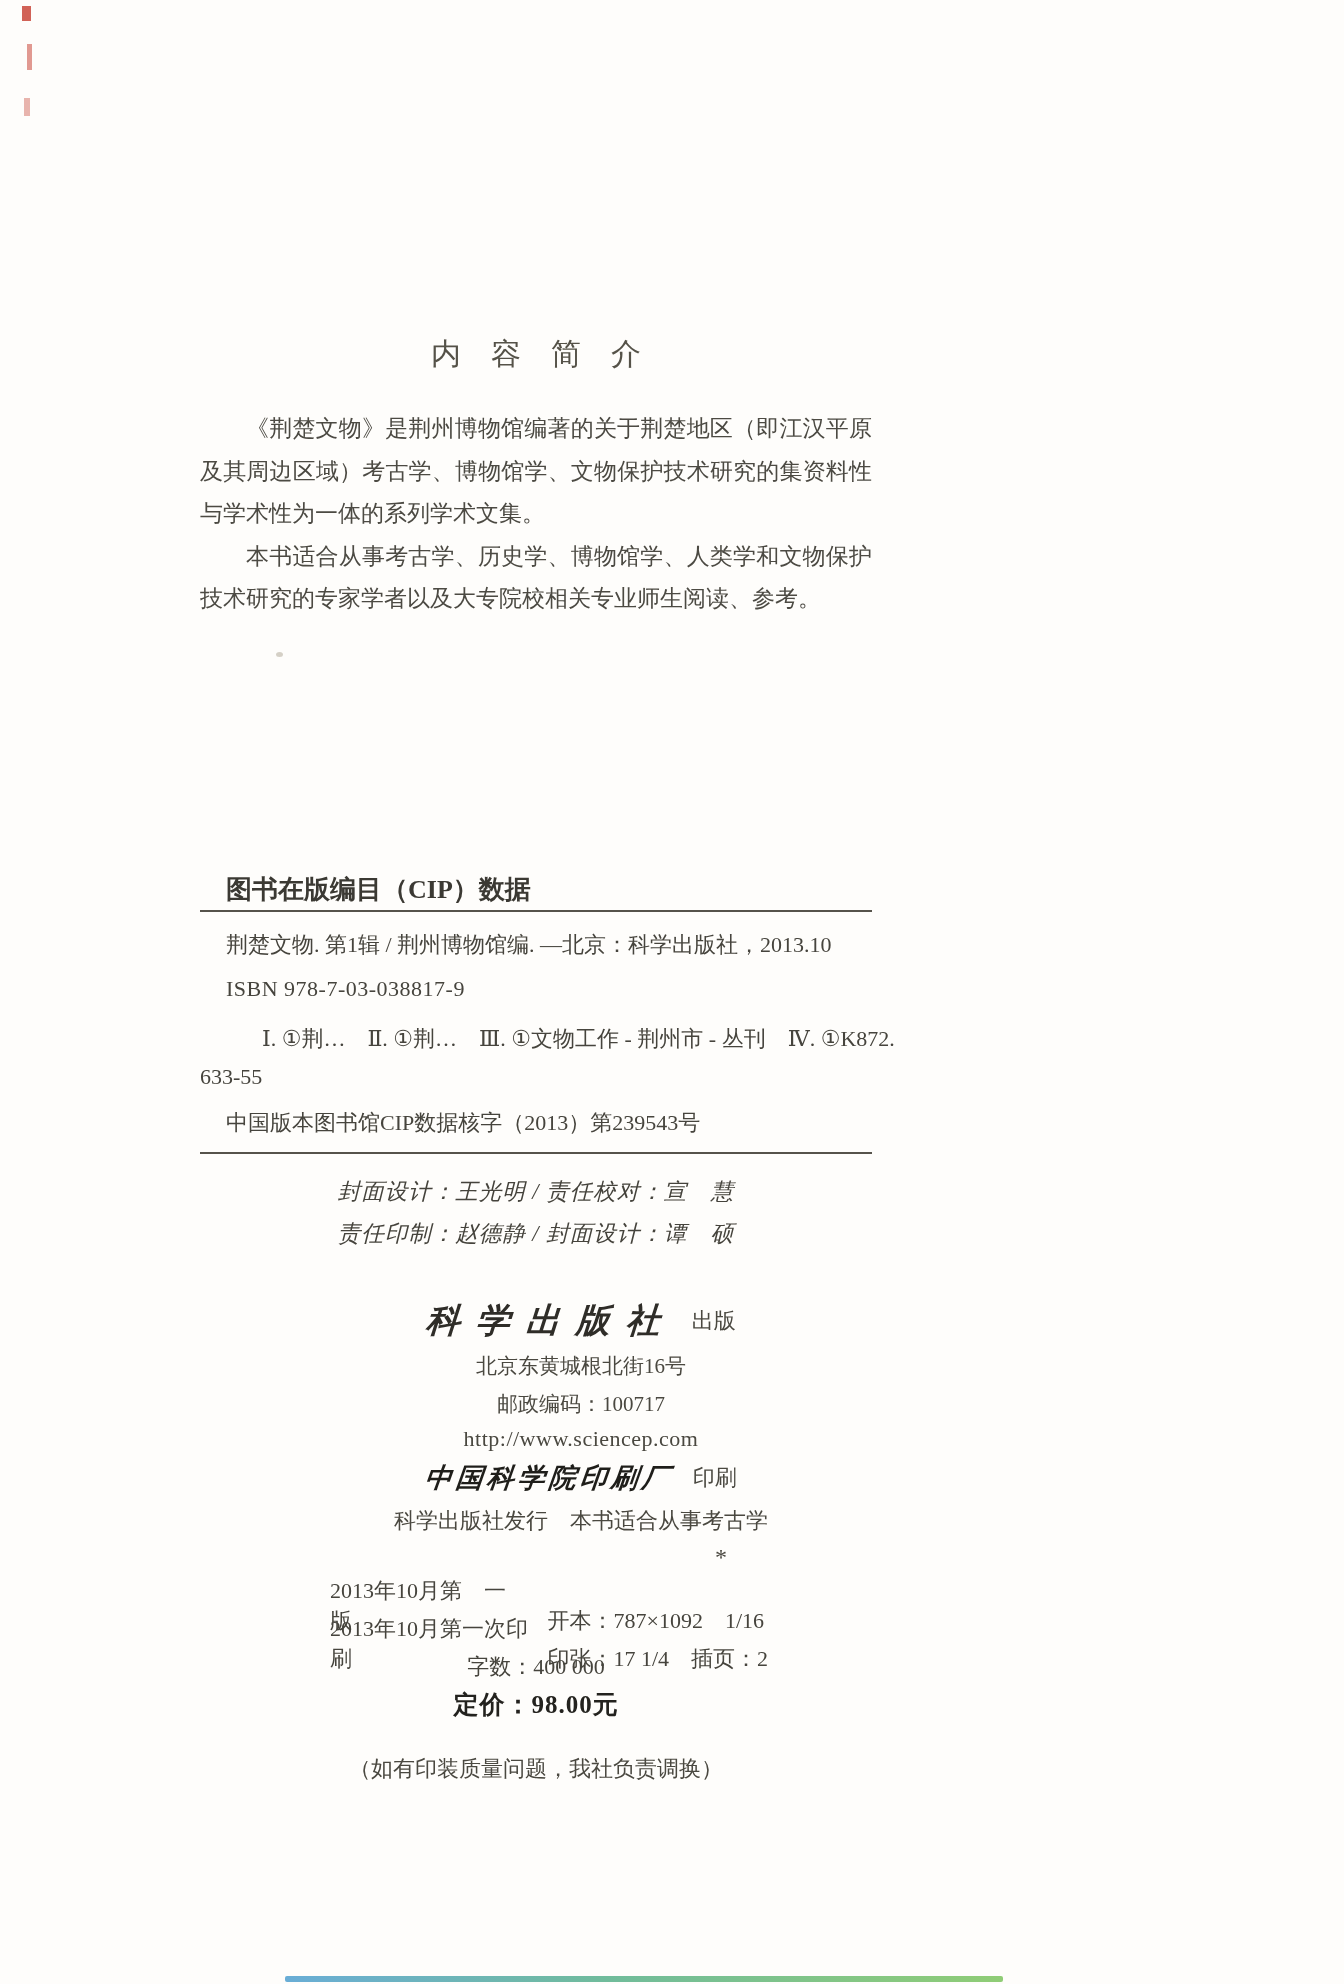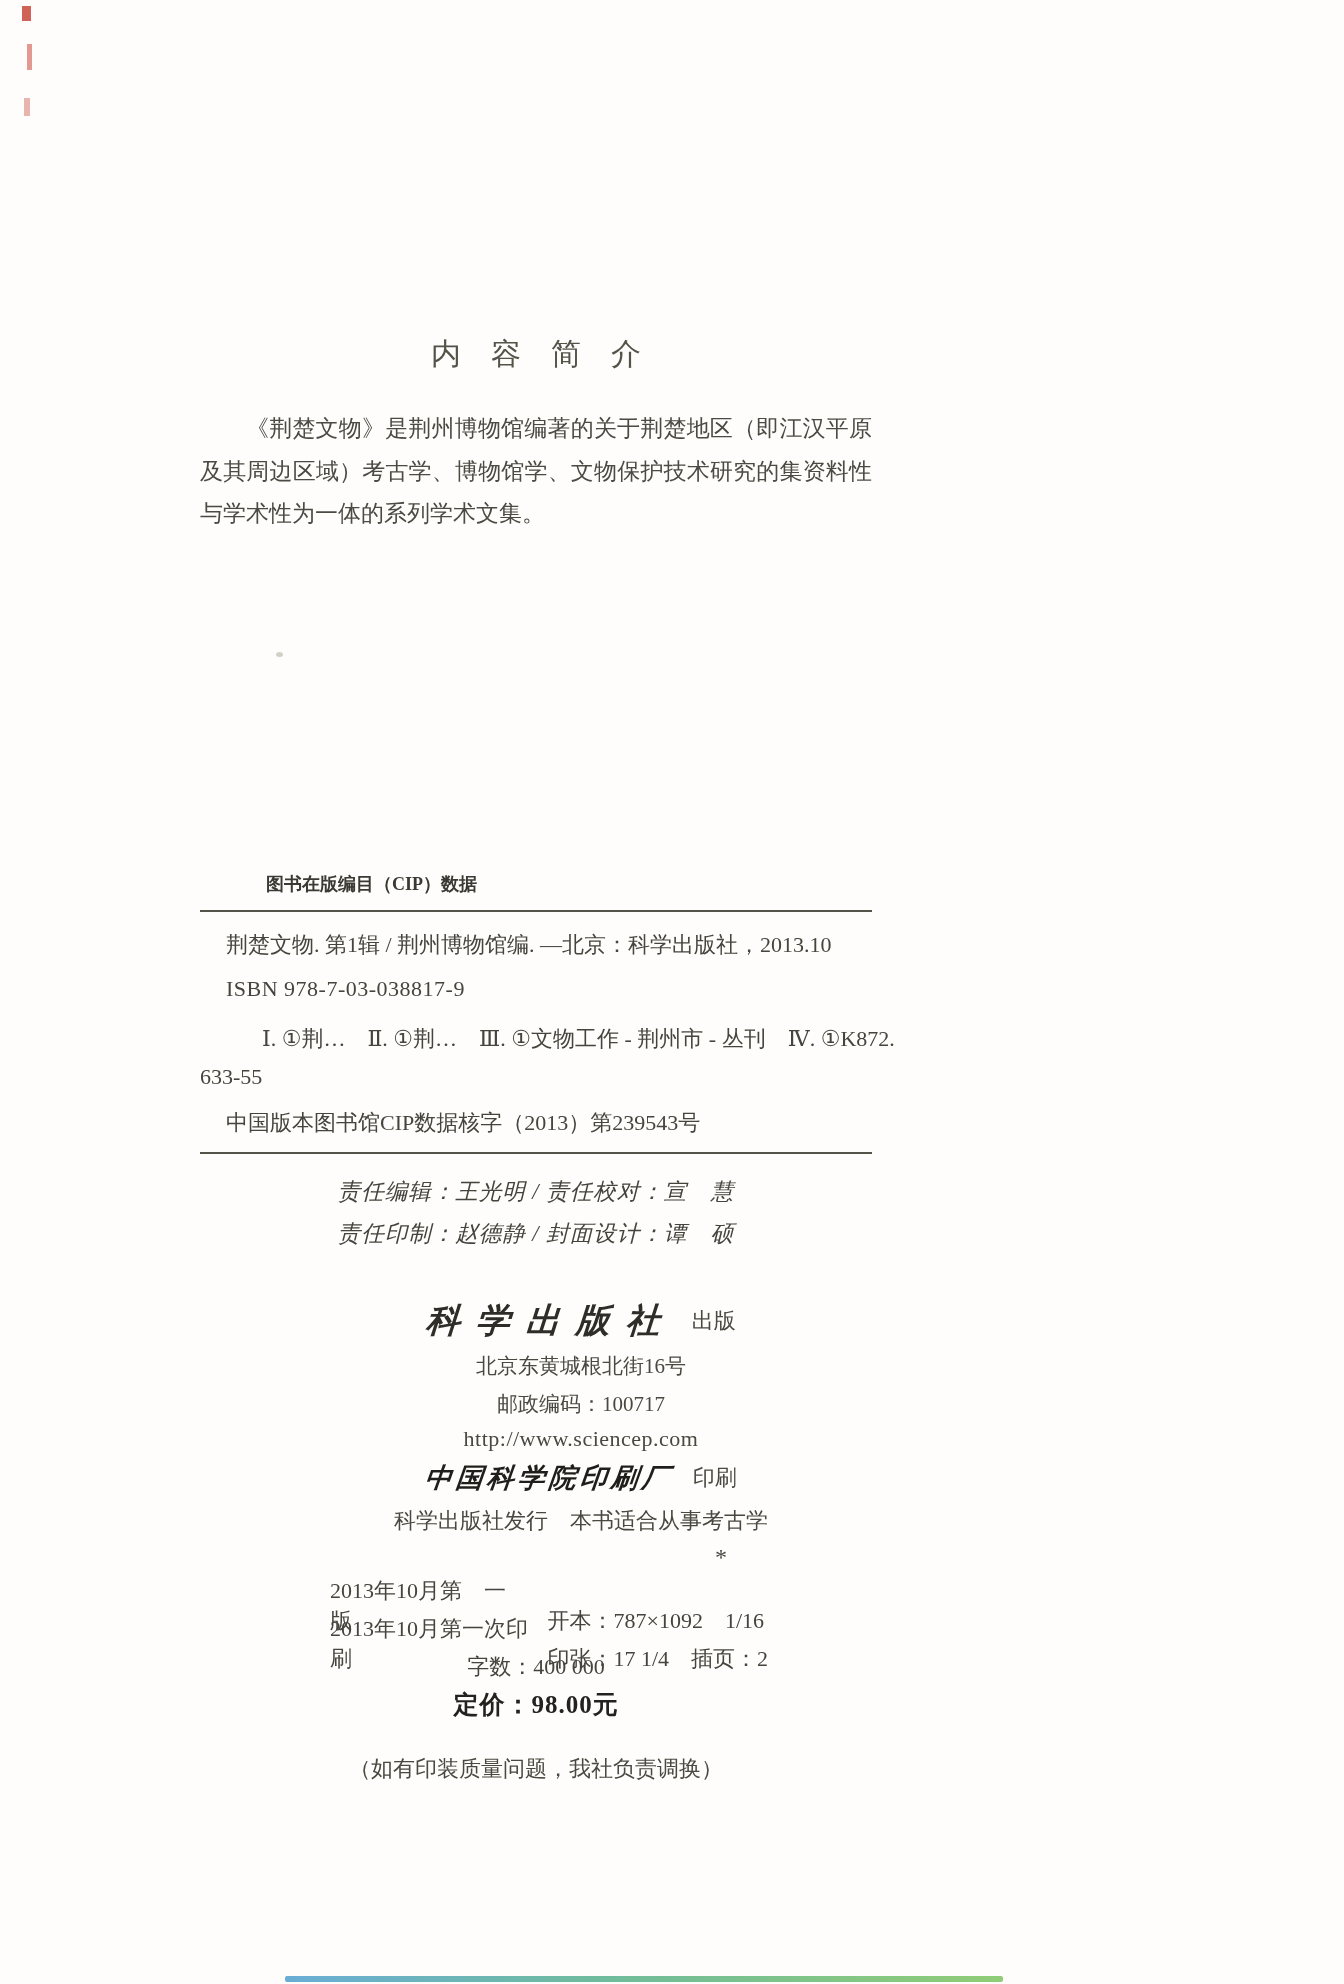--- a/index.html
+++ b/index.html
@@ -21,21 +21,21 @@
   .intro {
     position:absolute; top:408px; left:0; width:100%;
     font-size:23px; line-height:42.6px;
     text-align:justify; text-justify:inter-ideograph;
     color:#4c4a43;
   }
   .intro p { margin:0; text-indent:2em; }
 
   .cip-header {
     position:absolute; top:872px; left:26px;
-    font-size:18px; font-weight:bold; color:#3b3933;margin-left:40px;
+    font-size:26px; font-weight:bold; color:#3b3933;
   }
   .rule {
     position:absolute; left:0; width:100%; height:0;
     border-top:2px solid #56534b;
   }
   .rule-top { top:910px; }
   .rule-bottom { top:1152px; }
   .cip-line { position:absolute; left:0; width:100%; font-size:22px; color:#46443d; }
   .cip-title   { top:930px;  padding-left:26px; }
   .cip-isbn    { top:976px;  padding-left:26px; letter-spacing:0.5px; }
@@ -107,34 +107,35 @@
   <div class="artifact red-mark-3"></div>
   <div class="artifact speck"></div>
   <div class="artifact bottom-strip"></div>
 
   <div class="content">
 
     <div class="page-title">内　容　简　介</div>
 
     <div class="intro">
       <p>《荆楚文物》是荆州博物馆编著的关于荆楚地区（即江汉平原及其周边区域）考古学、博物馆学、文物保护技术研究的集资料性与学术性为一体的系列学术文集。</p>
+      <p>本书适合从事考古学、历史学、博物馆学、人类学和文物保护技术研究的专家学者以及大专院校相关专业师生阅读、参考。</p>
     </div>
 
     <div class="cip-header">图书在版编目（CIP）数据</div>
     <div class="rule rule-top"></div>
 
     <div class="cip-line cip-title">荆楚文物. 第1辑 / 荆州博物馆编. —北京：科学出版社，2013.10</div>
     <div class="cip-line cip-isbn">ISBN 978-7-03-038817-9</div>
     <div class="cip-line cip-class">Ⅰ. ①荆…　Ⅱ. ①荆…　Ⅲ. ①文物工作 - 荆州市 - 丛刊　Ⅳ. ①K872.</div>
     <div class="cip-line cip-class2">633-55</div>
     <div class="cip-line cip-record">中国版本图书馆CIP数据核字（2013）第239543号</div>
 
     <div class="rule rule-bottom"></div>
 
-    <div class="credit-line credit-1">责任编辑：王光明 / 责任校对：宣　慧</div>
+    <div class="credit-line credit-1">封面设计：王光明 / 责任校对：宣　慧</div>
     <div class="credit-line credit-2">责任印制：赵德静 / 封面设计：谭　硕</div>
 
     <div class="colophon-line pub-name-line">
       <span class="pub-name">科学出版社</span>
       <span class="pub-label">出版</span>
     </div>
     <div class="colophon-line pub-address">北京东黄城根北街16号</div>
     <div class="colophon-line pub-postcode">邮政编码：100717</div>
     <div class="colophon-line pub-website">http://www.sciencep.com</div>
     <div class="colophon-line printer-line">

